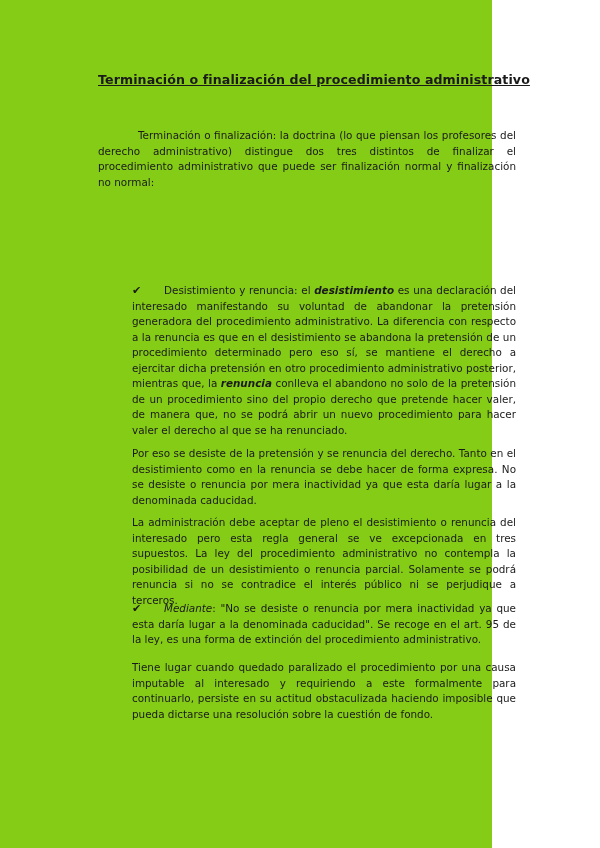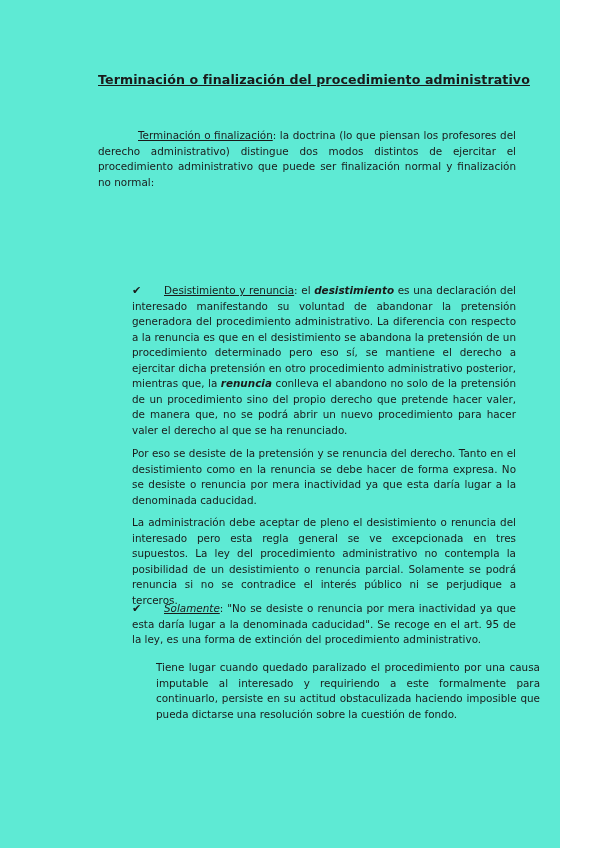--- a/index.html
+++ b/index.html
@@ -1,50 +1,50 @@
 <!DOCTYPE html>
 <html><head>
 <meta charset="utf-8">
 <style>
   html, body { margin: 0; padding: 0; background: #ffffff; }
   body { width: 600px; height: 848px; position: relative; overflow: hidden;
          font-family: "DejaVu Sans", sans-serif; color: #1a1a1a; }
-  .page { position: absolute; left: 0; top: 0; width: 560px; height: 848px; background: #5eead4; }
+  .page { position: absolute; left: 0; top: 0; width: 492px; height: 848px; background: #84cc16; }
   .title { position: absolute; left: 98px; top: 72px; width: 420px;
            font-size: 12.6px; font-weight: bold; text-decoration: underline;
            letter-spacing: 0.1px; white-space: nowrap; }
   .para { position: absolute; font-size: 10.4px; line-height: 15.5px; text-align: justify; }
   .intro { left: 98px; top: 128px; width: 418px; }
   .intro .indent { display: inline-block; width: 40px; }
-  .u { text-decoration: underline; }
+  .u { }
   .b { font-weight: bold; font-style: italic; }
   .i { font-style: italic; }
   .bullet-item { position: absolute; left: 116px; width: 400px; font-size: 10.4px;
                  line-height: 15.5px; text-align: justify; }
   .bullet-item .mk { display: inline-block; width: 34px; }
   .check-item { position: absolute; left: 132px; width: 384px; font-size: 10.4px;
                 line-height: 15.5px; text-align: justify; }
   .check-item .mk { display: inline-block; width: 32px; font-size: 11px; }
   .sub { position: absolute; left: 132px; width: 384px; font-size: 10.4px;
          line-height: 15.5px; text-align: justify; }
 </style>
 </head>
 <body>
 
 <div class="page">
 
   <div class="title">Terminación o finalización del procedimiento administrativo</div>
 
-  <div class="para intro"><span class="indent"></span><span class="u">Terminación o finalización</span><span>: la doctrina (lo que piensan los profesores del derecho administrativo) distingue dos modos distintos de ejercitar el procedimiento administrativo que puede ser finalización normal y finalización no normal:</span></div>
+  <div class="para intro"><span class="indent"></span><span class="u">Terminación o finalización</span><span>: la doctrina (lo que piensan los profesores del derecho administrativo) distingue dos tres distintos de finalizar el procedimiento administrativo que puede ser finalización normal y finalización no normal:</span></div>
 
 
 
   <div class="check-item" style="top:283px;"><span class="mk">✔</span><span class="u">Desistimiento y renuncia</span><span>: el </span><span class="b">desistimiento</span><span> es una declaración del interesado manifestando su voluntad de abandonar la pretensión generadora del procedimiento administrativo. La diferencia con respecto a la renuncia es que en el desistimiento se abandona la pretensión de un procedimiento determinado pero eso sí, se mantiene el derecho a ejercitar dicha pretensión en otro procedimiento administrativo posterior, mientras que, la </span><span class="b">renuncia</span><span> conlleva el abandono no solo de la pretensión de un procedimiento sino del propio derecho que pretende hacer valer, de manera que, no se podrá abrir un nuevo procedimiento para hacer valer el derecho al que se ha renunciado.</span></div>
 
   <div class="sub" style="top:515px;">La administración debe aceptar de pleno el desistimiento o renuncia del interesado pero esta regla general se ve excepcionada en tres supuestos. La ley del procedimiento administrativo no contempla la posibilidad de un desistimiento o renuncia parcial. Solamente se podrá renuncia si no se contradice el interés público ni se perjudique a terceros.</div>
 
   <div class="sub" style="top:446px;">Por eso se desiste de la pretensión y se renuncia del derecho. Tanto en el desistimiento como en la renuncia se debe hacer de forma expresa. No se desiste o renuncia por mera inactividad ya que esta daría lugar a la denominada caducidad.</div>
 
-  <div class="check-item" style="top:601px;"><span class="mk">✔</span><span class="u i">Solamente</span><span>: "No se desiste o renuncia por mera inactividad ya que esta daría lugar a la denominada caducidad". Se recoge en el art. 95 de la ley, es una forma de extinción del procedimiento administrativo.</span></div>
+  <div class="check-item" style="top:601px;"><span class="mk">✔</span><span class="u i">Mediante</span><span>: "No se desiste o renuncia por mera inactividad ya que esta daría lugar a la denominada caducidad". Se recoge en el art. 95 de la ley, es una forma de extinción del procedimiento administrativo.</span></div>
 
-  <div class="sub" style="top:660px;margin-left:24px;">Tiene lugar cuando quedado paralizado el procedimiento por una causa imputable al interesado y requiriendo a este formalmente para continuarlo, persiste en su actitud obstaculizada haciendo imposible que pueda dictarse una resolución sobre la cuestión de fondo.</div>
+  <div class="sub" style="top:660px;">Tiene lugar cuando quedado paralizado el procedimiento por una causa imputable al interesado y requiriendo a este formalmente para continuarlo, persiste en su actitud obstaculizada haciendo imposible que pueda dictarse una resolución sobre la cuestión de fondo.</div>
 
 </div>
 
 </body></html>

